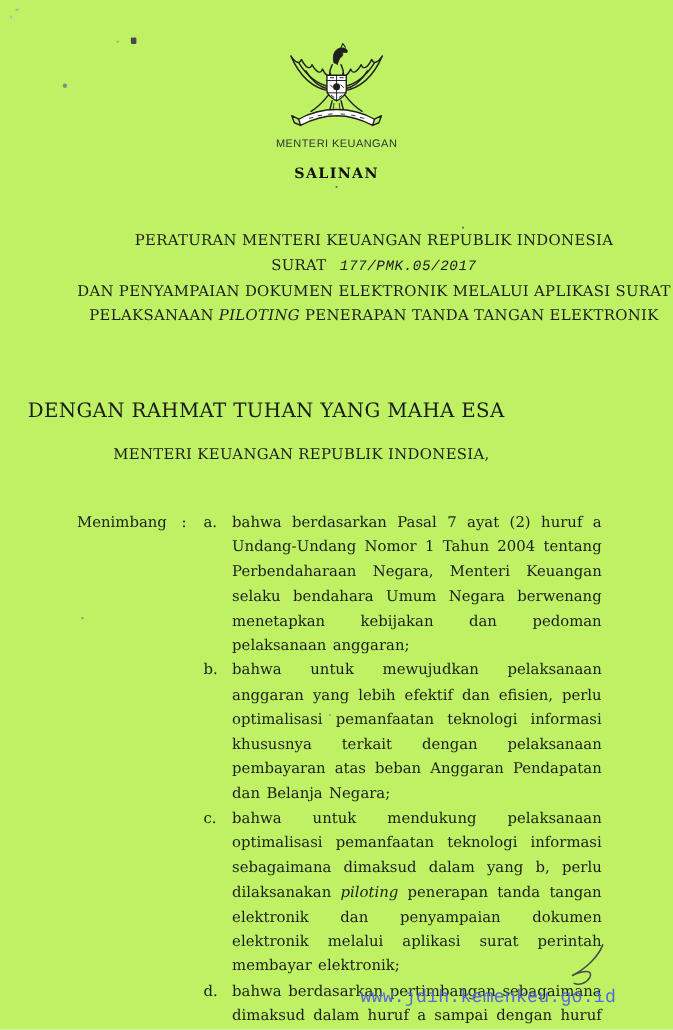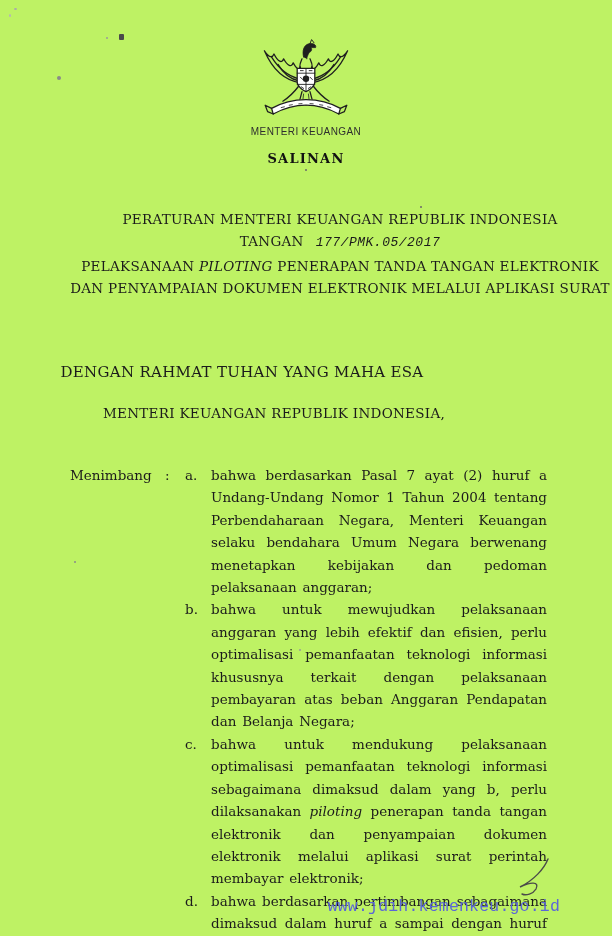--- a/index.html
+++ b/index.html
@@ -68,21 +68,21 @@
     font-style: italic;
   }
 
   
   .invocation {
     position: absolute;
     top: 363px;
     left: 0;
     width: 484px;
     text-align: center;
-    font-size: 15px;
+    font-size: 18px;
     letter-spacing: 0.3px;
   }
   .authority {
     position: absolute;
     top: 405px;
     left: 0;
     width: 548px;
     text-align: center;
     font-size: 13.5px;
     letter-spacing: 0.3px;
@@ -188,23 +188,23 @@
   </div>
 
   <div class="ministry">
     <div>MENTERI KEUANGAN</div>
   </div>
 
   <div class="salinan">SALINAN</div>
 
   <div class="title-block">
     <div>PERATURAN MENTERI KEUANGAN REPUBLIK INDONESIA</div>
-    <div><span>TANGAN</span><span class="nomor-value">177/PMK.05/2017</span></div>
+    <div><span>SURAT</span><span class="nomor-value">177/PMK.05/2017</span></div>
+    <div>DAN PENYAMPAIAN DOKUMEN ELEKTRONIK MELALUI APLIKASI SURAT</div>
     <div><span>PELAKSANAAN </span><i>PILOTING</i><span> PENERAPAN TANDA TANGAN ELEKTRONIK</span></div>
-    <div>DAN PENYAMPAIAN DOKUMEN ELEKTRONIK MELALUI APLIKASI SURAT</div>
   </div>
 
   <div class="invocation">DENGAN RAHMAT TUHAN YANG MAHA ESA</div>
   <div class="authority">MENTERI KEUANGAN REPUBLIK INDONESIA,</div>
 
   <div class="consider">
     <div class="consider-label">Menimbang</div>
     <div class="consider-colon">:</div>
     <div class="consider-items">
 

